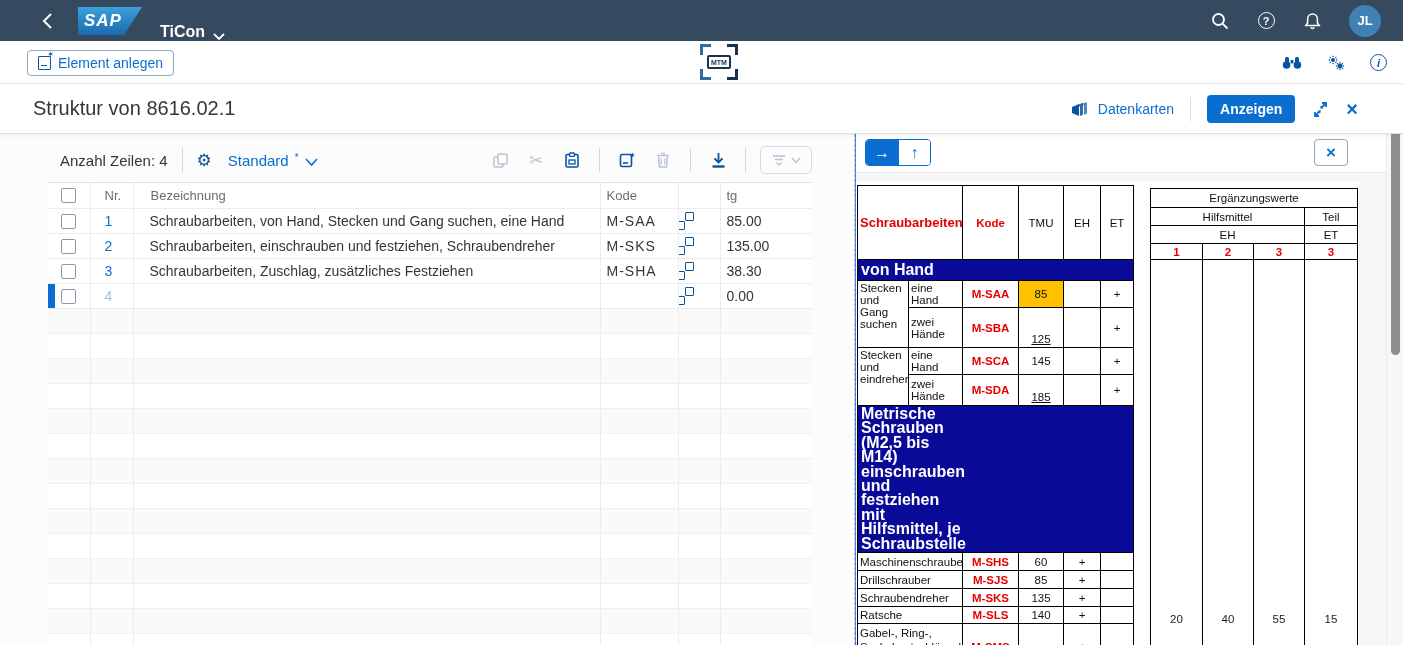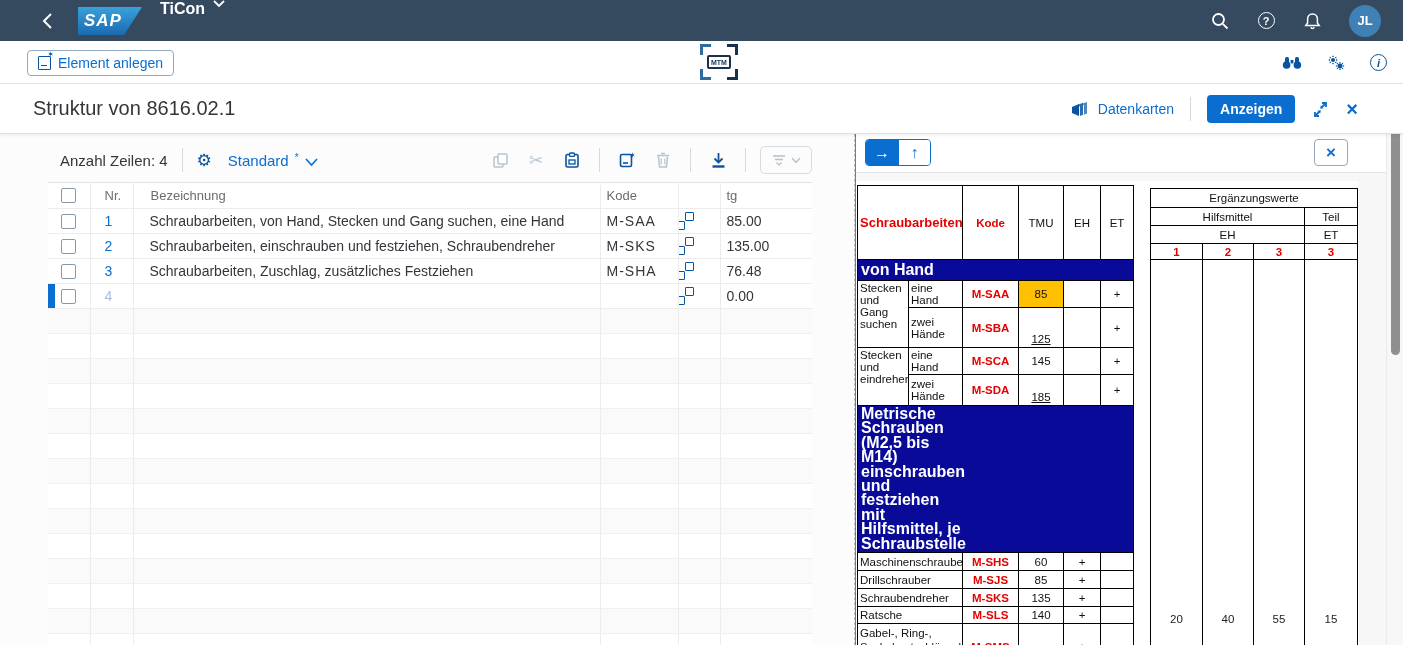--- a/index.html
+++ b/index.html
@@ -8,21 +8,21 @@
   .abs { position:absolute; }
 
   
   .shell { left:0; top:0; width:1403px; height:41px; background:#354a5f; display:flex; align-items:center; color:#fff; }
   .back-btn { position:absolute; left:42px; top:0; height:41px; display:flex; align-items:center; font-size:20px; color:#fff; cursor:pointer; }
   .sap-logo { position:absolute; left:78px; top:7px; width:64px; height:28px;
     background:linear-gradient(180deg,#3aa1dc 0%,#1b6ab0 100%);
     clip-path:polygon(0 0,100% 0,72% 100%,0 100%);
     display:flex; align-items:center; }
   .sap-logo span { color:#fff; font-weight:bold; font-style:italic; font-size:17px; padding-left:6px; letter-spacing:1px; }
-  .product { position:absolute; left:160px; top:0; height:41px; display:flex; align-items:flex-start; gap:8px; font-size:16px; font-weight:bold; color:#fff; cursor:pointer; }
+  .product { position:absolute; left:160px; top:0; height:41px; display:flex; align-items:flex-end; gap:8px; font-size:16px; font-weight:bold; color:#fff; cursor:pointer; }
   .shell-right { position:absolute; right:22px; top:0; height:41px; display:flex; align-items:center; gap:28px; }
   .shell-ic { width:18px; height:18px; color:#fff; display:flex; align-items:center; justify-content:center; cursor:pointer; }
   .help-circle { width:17px; height:17px; border:1.5px solid #fff; border-radius:50%; font-size:11px; display:flex; align-items:center; justify-content:center; font-weight:bold; }
   .avatar { width:32px; height:32px; border-radius:50%; background:#3f80b5; color:#fff; font-size:13px; font-weight:bold; display:flex; align-items:center; justify-content:center; cursor:pointer; }
 
   
   .subbar { left:0; top:41px; width:1403px; height:43px; background:#fff; border-bottom:1px solid #e3e3e3; }
   .create-btn { position:absolute; left:27px; top:9px; height:26px; border:1px solid #90a8c0; border-radius:4px; background:#fff; color:#0a6ed1; font-size:14px; display:flex; align-items:center; gap:7px; padding:0 10px; cursor:pointer; }
   .doc-star { position:relative; width:13px; height:14px; border:1.4px solid #0854a0; border-radius:1px; }
   .doc-star:before { content:""; position:absolute; left:2px; top:8px; width:6px; height:1.4px; background:#0854a0; }
@@ -337,21 +337,21 @@
         <td class="tg">135.00</td>
       </tr>
       <tr>
         <td>
               <div class="cb"></div>
             </td>
         <td class="nr">3</td>
         <td class="bez">Schraubarbeiten, Zuschlag, zusätzliches Festziehen</td>
         <td class="kode">M-SHA</td>
         <td><span class="ref-ic"><i></i><i></i></span></td>
-        <td class="tg">76.48</td>
+        <td class="tg">38.30</td>
       </tr>
       <tr>
         <td class="selcell">
               <span class="selbar"></span>
               <div class="cb"></div>
             </td>
         <td class="nr pale">4</td>
         <td class="bez"></td>
         <td class="kode"></td>
         <td><span class="ref-ic"><i></i><i></i></span></td>

